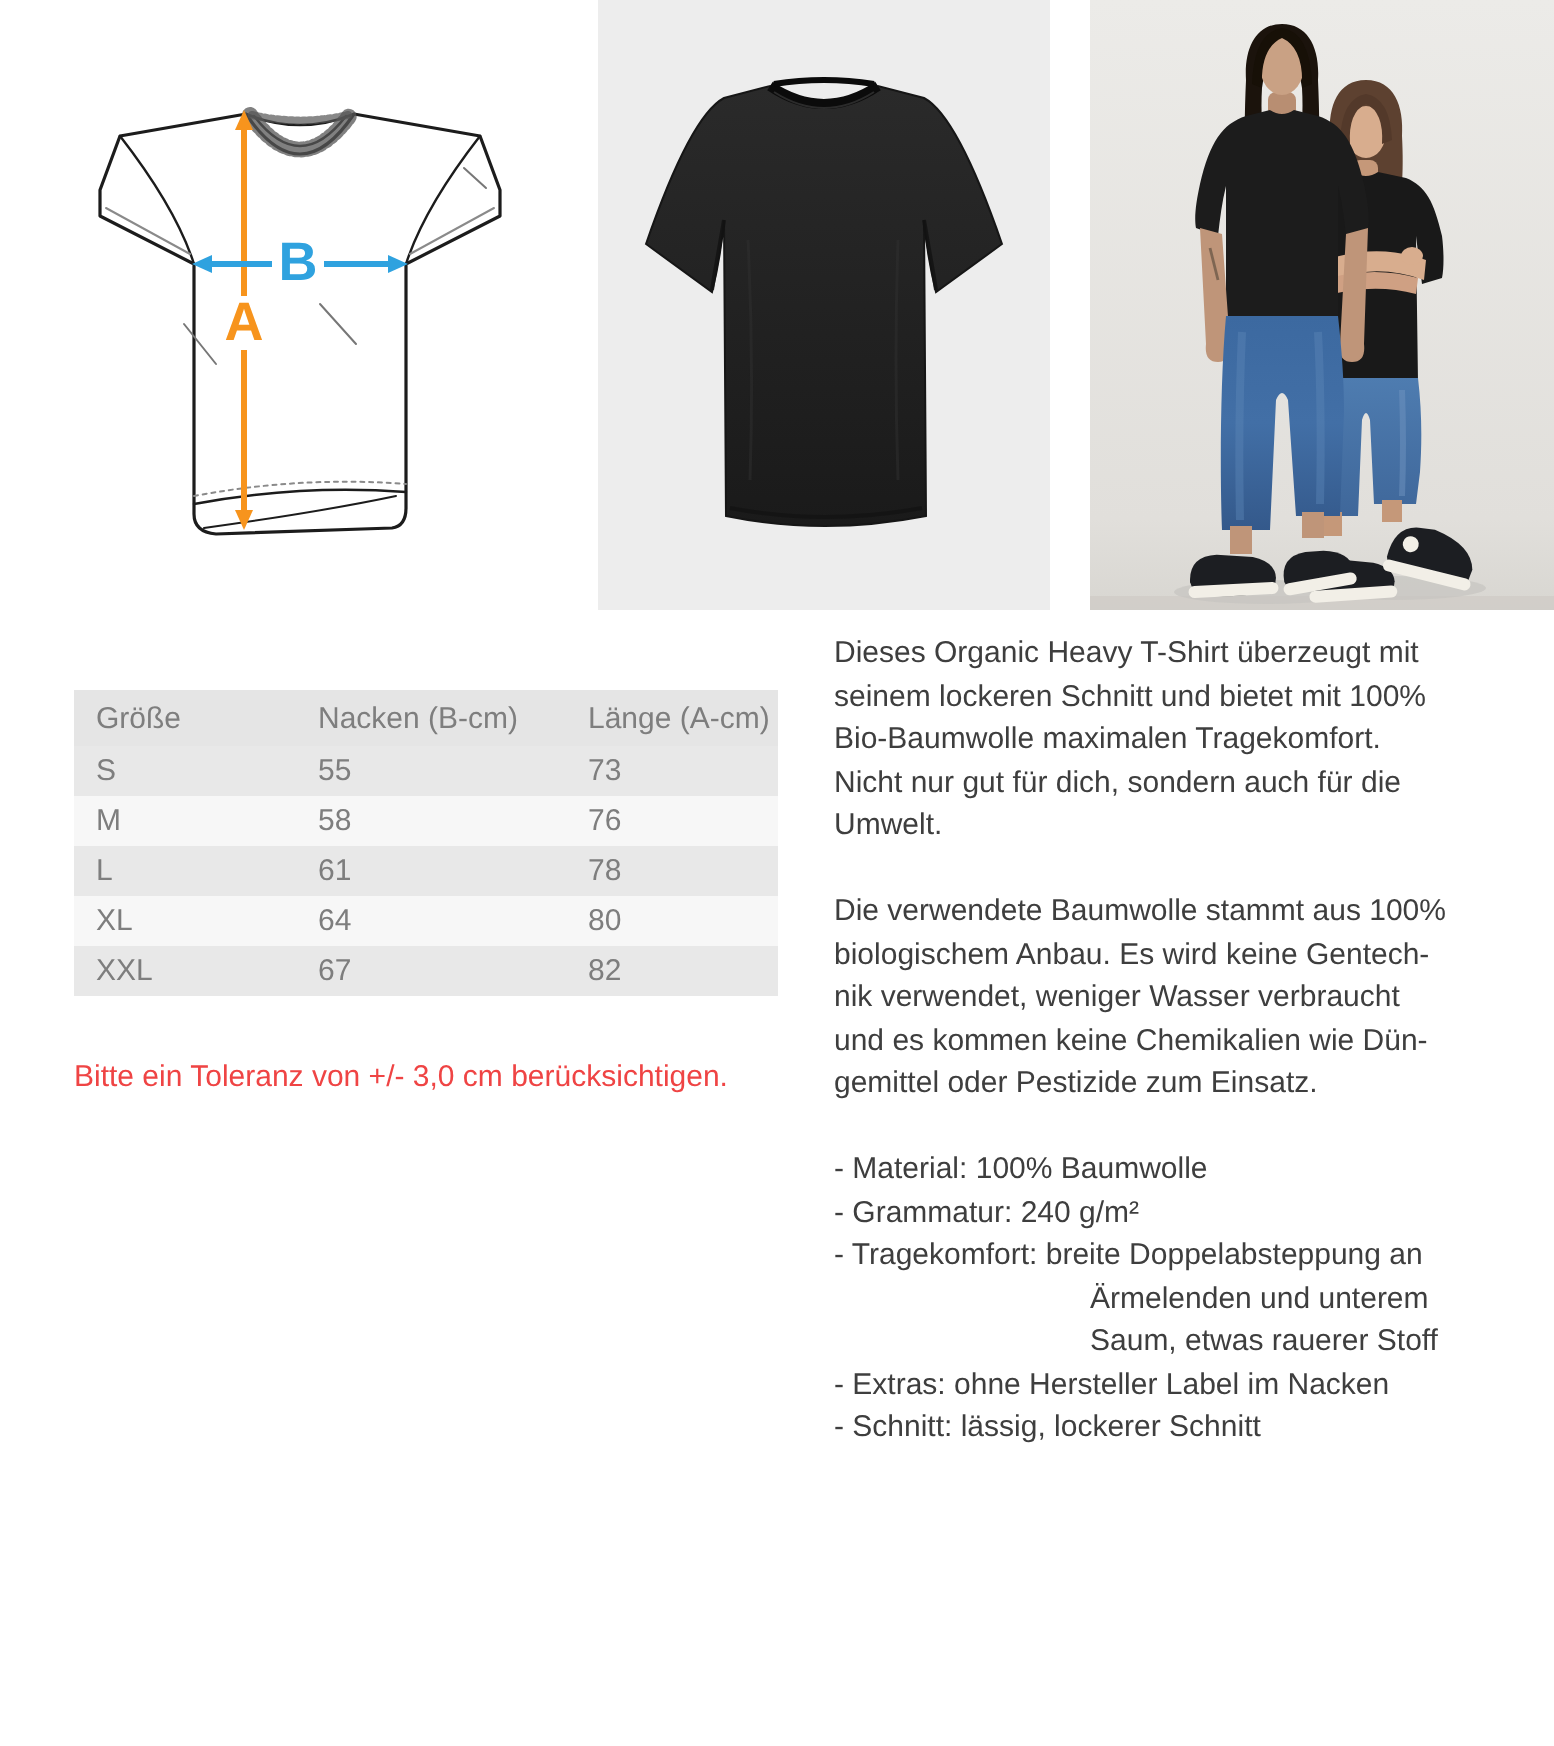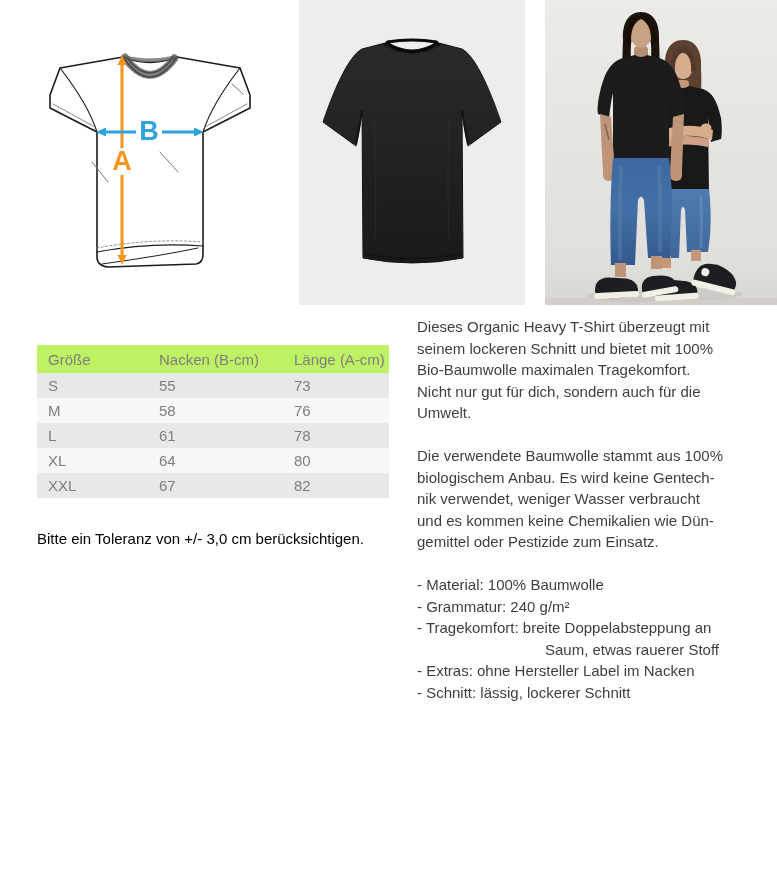--- a/index.html
+++ b/index.html
@@ -18,27 +18,27 @@
     border-collapse:collapse; table-layout:fixed;
     font-size:15px; color:#7e7e7e;
   }
   .size-table col.c1 { width:111px; }
   .size-table col.c2 { width:135px; }
   .size-table col.c3 { width:106px; }
   .size-table th, .size-table td {
     font-weight:normal; text-align:left; padding:0 0 0 11px;
     height:25px; overflow:hidden; white-space:nowrap;
   }
-  .size-table thead tr { height:28px; background:#bef264; }
+  .size-table thead tr { height:28px; background:#e5e5e5; }
   .size-table tbody tr:nth-child(odd)  { background:#e8e8e8; }
   .size-table tbody tr:nth-child(even) { background:#f7f7f7; }
 
   .tolerance {
     position:absolute; left:37px; top:530px;
-    font-size:15px; color:#000000; white-space:nowrap;
+    font-size:15px; color:#ef4444; white-space:nowrap;
   }
   .description {
     position:absolute; left:417px; top:316px; width:350px;
     font-size:15px; line-height:21.5px; color:#3e3e3e;
   }
   .para { white-space:pre; margin:0 0 21.5px 0; }
   .bullet-line { white-space:nowrap; }
   .bullet-line.indent { padding-left:128px; }
 </style>
 </head>
@@ -274,19 +274,20 @@
         <div class="para">Die verwendete Baumwolle stammt aus 100%
 biologischem Anbau. Es wird keine Gentech-
 nik verwendet, weniger Wasser verbraucht
 und es kommen keine Chemikalien wie Dün-
 gemittel oder Pestizide zum Einsatz.</div>
       </div>
     <div>
         <div class="bullet-line">- Material: 100% Baumwolle</div>
         <div class="bullet-line">- Grammatur: 240 g/m²</div>
         <div class="bullet-line">- Tragekomfort:  breite Doppelabsteppung an</div>
+        <div class="bullet-line indent">Ärmelenden und unterem</div>
         <div class="bullet-line indent">Saum, etwas rauerer Stoff</div>
         <div class="bullet-line">- Extras: ohne Hersteller Label im Nacken</div>
         <div class="bullet-line">- Schnitt: lässig, lockerer Schnitt</div>
       </div>
   </div>
 
 </div>
 
 </body></html>

